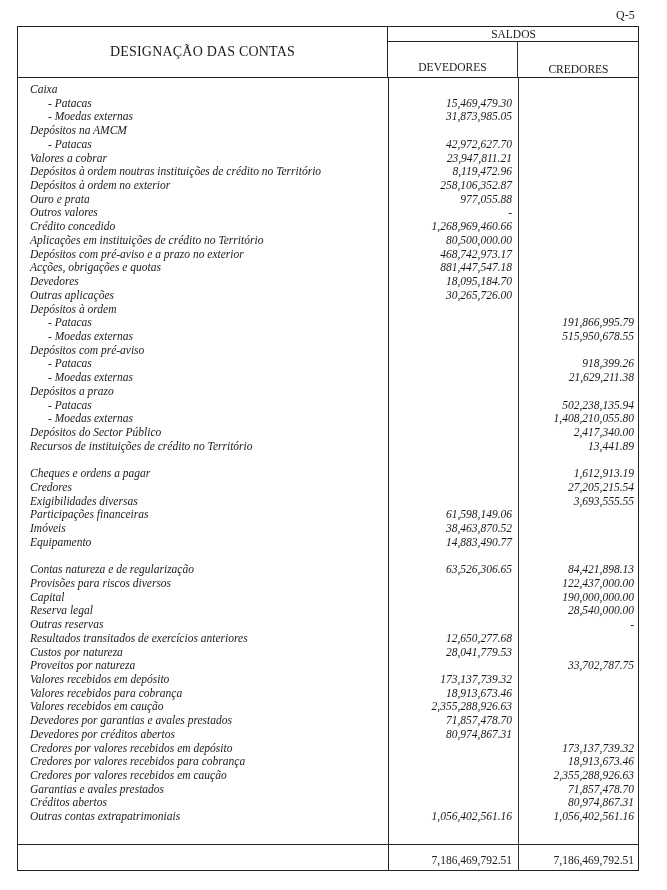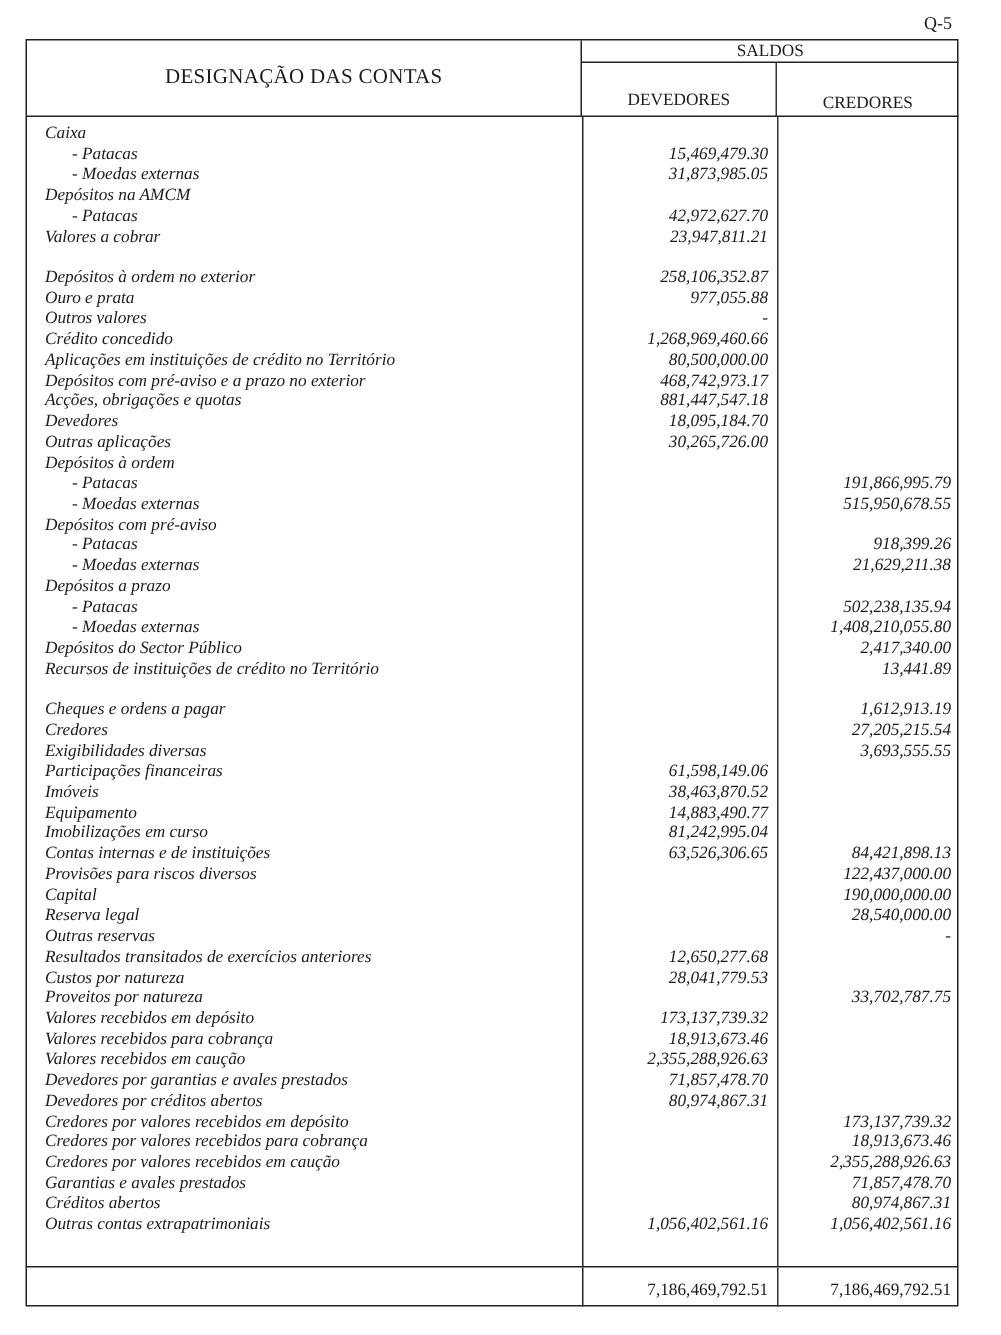--- a/index.html
+++ b/index.html
@@ -70,20 +70,25 @@
       <div class="row" style="top: 58.88px;">
         <span class="lbl sub">- Patacas</span>
         <span class="dev">42,972,627.70</span>
         <span class="cred"></span>
       </div>
       <div class="row" style="top: 72.6px;">
         <span class="lbl">Valores a cobrar</span>
         <span class="dev">23,947,811.21</span>
         <span class="cred"></span>
       </div>
+      <div class="row" style="top: 86.32px;">
+        <span class="lbl">Depósitos à ordem noutras instituições de crédito no Território</span>
+        <span class="dev">8,119,472.96</span>
+        <span class="cred"></span>
+      </div>
       <div class="row" style="top: 100.04px;">
         <span class="lbl">Depósitos à ordem no exterior</span>
         <span class="dev">258,106,352.87</span>
         <span class="cred"></span>
       </div>
       <div class="row" style="top: 113.76px;">
         <span class="lbl">Ouro e prata</span>
         <span class="dev">977,055.88</span>
         <span class="cred"></span>
       </div>
@@ -200,27 +205,22 @@
       <div class="row" style="top: 443.04px;">
         <span class="lbl">Imóveis</span>
         <span class="dev">38,463,870.52</span>
         <span class="cred"></span>
       </div>
       <div class="row" style="top: 456.76px;">
         <span class="lbl">Equipamento</span>
         <span class="dev">14,883,490.77</span>
         <span class="cred"></span>
       </div>
-      <div class="row" style="top: 470.48px;">
-        <span class="lbl">Imobilizações em curso</span>
-        <span class="dev">81,242,995.04</span>
-        <span class="cred"></span>
-      </div>
       <div class="row" style="top: 484.2px;">
-        <span class="lbl">Contas internas e de instituições</span>
+        <span class="lbl">Contas natureza e de regularização</span>
         <span class="dev">63,526,306.65</span>
         <span class="cred">84,421,898.13</span>
       </div>
       <div class="row" style="top: 497.92px;">
         <span class="lbl">Provisões para riscos diversos</span>
         <span class="dev"></span>
         <span class="cred">122,437,000.00</span>
       </div>
       <div class="row" style="top: 511.64px;">
         <span class="lbl">Capital</span>

